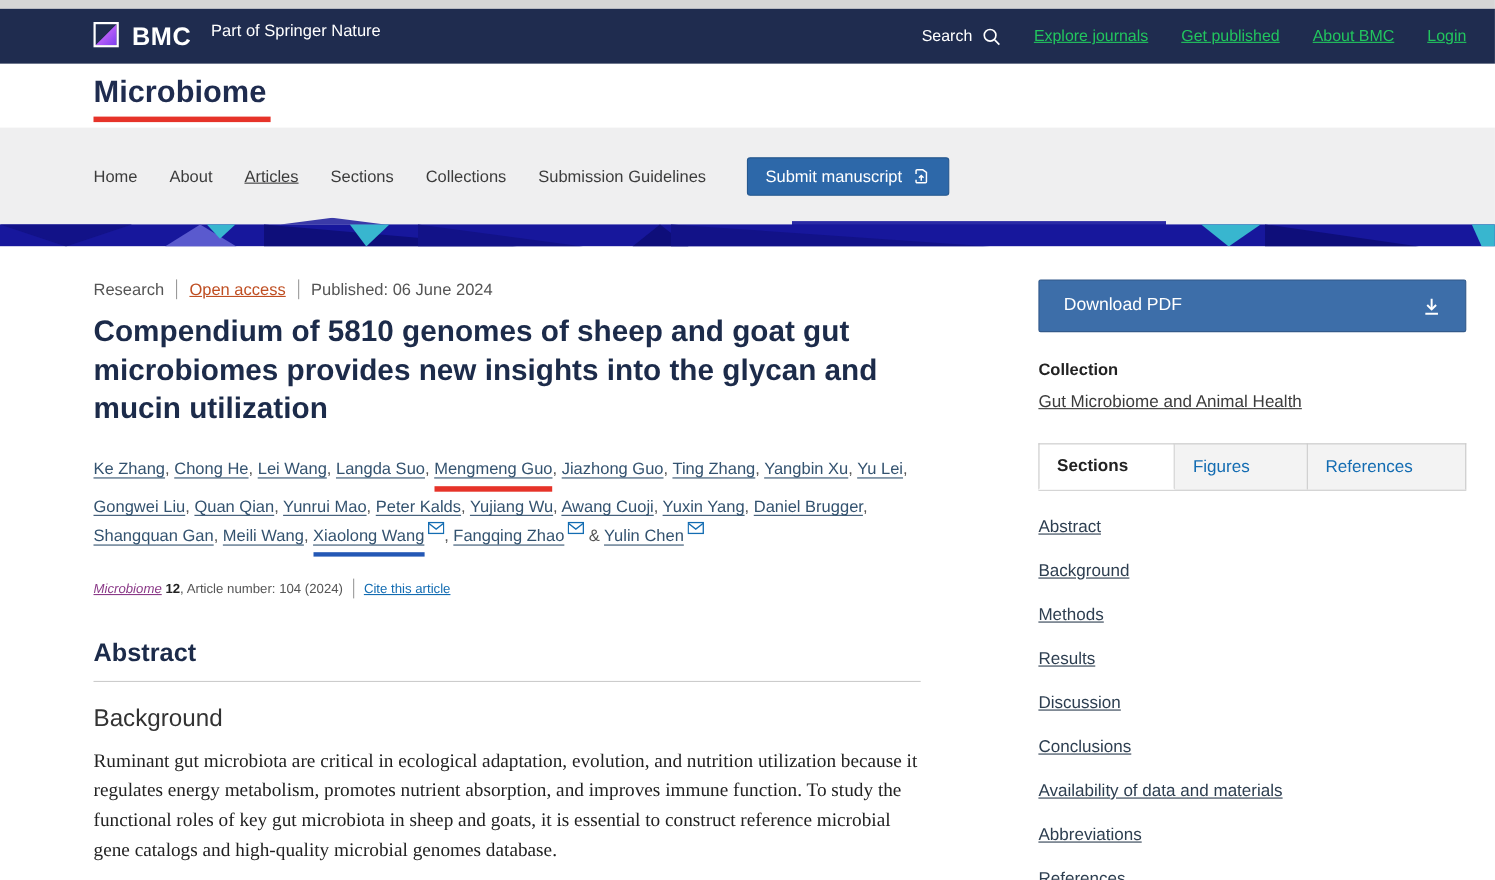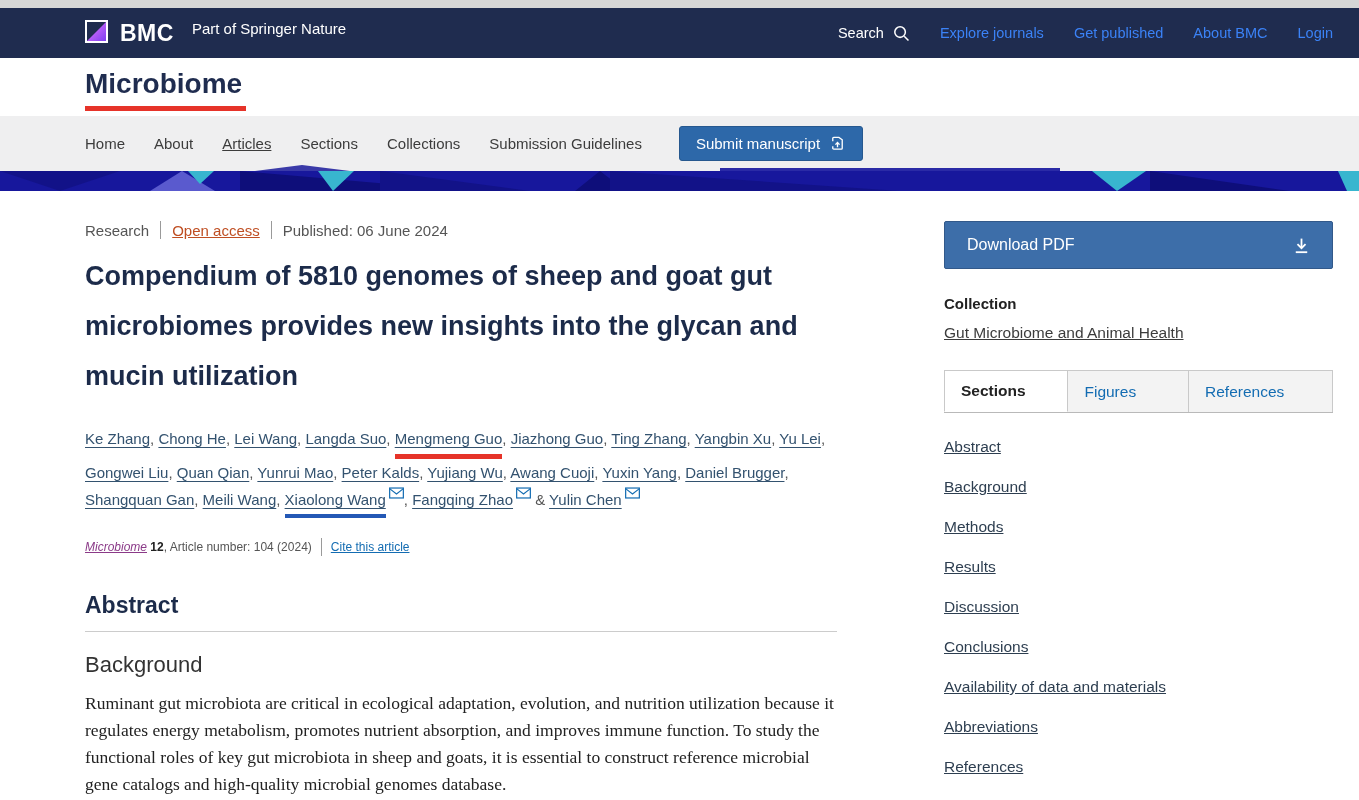--- a/index.html
+++ b/index.html
@@ -11,53 +11,53 @@
   .top-strip { height:8px; background:#d6d6d6; }
   .site-header { height:50px; background:#1f2c4f; }
   .header-inner { width:1248px; margin-left:85px; height:100%;
                   display:flex; align-items:center; justify-content:space-between; }
   .brand { display:flex; align-items:flex-start; gap:12px; }
   .logo-mark { width:23px; height:23px; border:2px solid #fff;
                background:linear-gradient(135deg,#1f2c4f 0%,#1f2c4f 49%,#b45cf7 51%,#7d3ff0 100%); }
   .logo-text { color:#fff; font-size:23px; font-weight:700; letter-spacing:.5px; }
   .tagline { color:#fff; font-size:15px; font-weight:400; margin-left:6px; }
   .hdr-right { display:flex; align-items:center; gap:30px; }
-  .hdr-link { color:#3b82f6; font-size:14.5px; }
+  .hdr-link { color:#22c55e; font-size:14.5px; text-decoration:underline; }
   .hdr-search { color:#fff; font-size:14.5px; text-decoration:none;
                 display:flex; align-items:center; gap:9px; }
 
   
   .journal-band { height:58px; background:#fff; }
   .journal-title { display:inline-block; margin-left:85px; margin-top:10px;
                    font-size:28px; font-weight:700; color:#1f2c4f;
                    border-bottom:5px solid #e63329; padding:0 4px 6px 0; }
 
   
-  .nav-bar { height:55px; background:#efeff0; display:flex; align-items:center; }
+  .nav-bar { height:88px; background:#efeff0; display:flex; align-items:center; }
   .nav-inner { margin-left:85px; display:flex; align-items:center; gap:29px; }
   .nav-link { color:#3c3c3c; font-size:15px; text-decoration:none; }
   .nav-link.active { text-decoration:underline; }
   .submit-btn { margin-left:8px; background:#2d68a9; border:1px solid #26588f;
                 border-radius:3px; color:#fff; font-size:15px; padding:8px 16px;
                 display:flex; align-items:center; gap:9px; }
 
   
   .deco-band { height:20px; position:relative; }
   .deco-band svg { position:absolute; left:0; top:-6px; }
 
   
   .content { display:flex; width:1248px; margin-left:85px; padding-top:30px; }
   .main-col { width:752px; }
   .side-col { width:389px; margin-left:107px; }
 
   
   .meta { display:flex; align-items:center; gap:11px; font-size:15px; color:#555; }
   .pipe { width:1px; height:18px; background:#9a9a9a; }
   .open-access { color:#bf4e22; text-decoration:underline; }
-  .article-title { margin-top:12px; font-size:27px; line-height:50px;
+  .article-title { margin-top:12px; font-size:27px; line-height:35px;
                    font-weight:700; color:#1c2b4a; }
   .authors { margin-top:24px; font-size:15px; line-height:27px; color:#555; }
   .author { color:#33526f; text-decoration:underline; text-underline-offset:3px; }
   .hl-red  { display:inline-block; border-bottom:5px solid #e63329; padding-bottom:2px; }
   .hl-blue { display:inline-block; border-bottom:4px solid #2458b5; padding-bottom:1px; }
   .env-icon { margin-left:3px; vertical-align:6px; }
 
   .cite-line { margin-top:20px; display:flex; align-items:center; gap:9px;
                font-size:12px; color:#555; }
   .journal-link { color:#8b3a88; font-style:italic; text-decoration:underline; }

